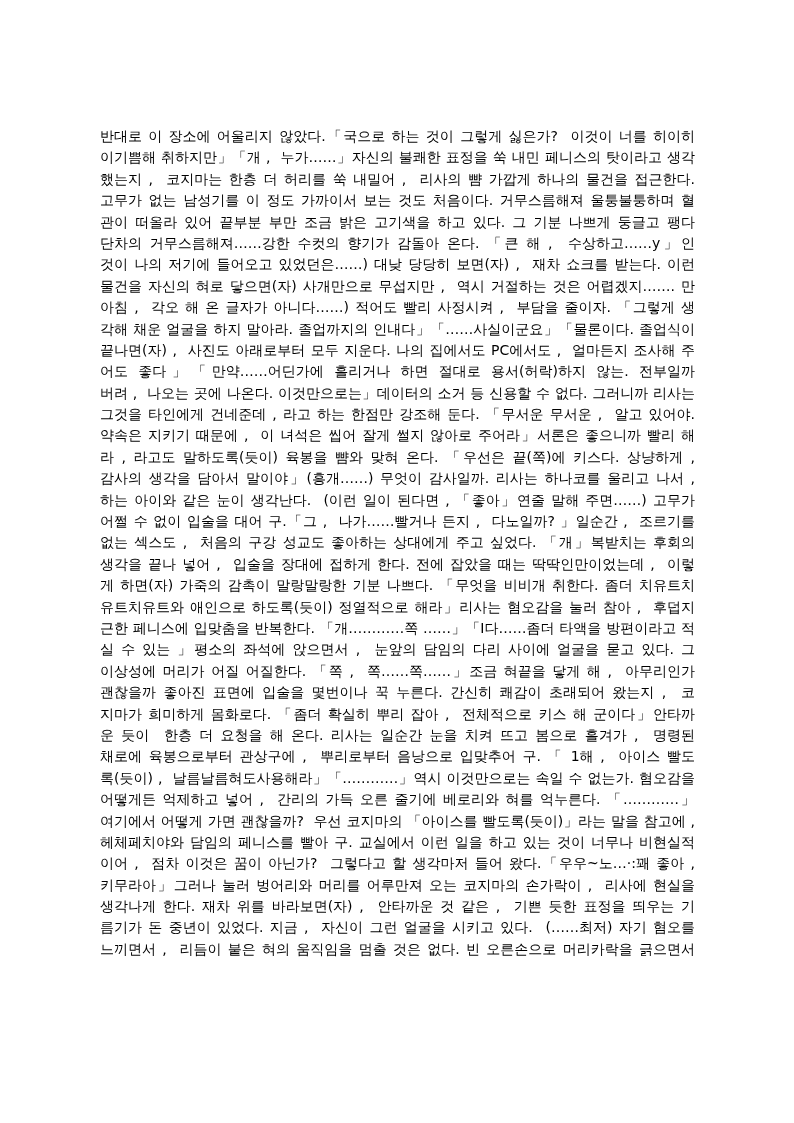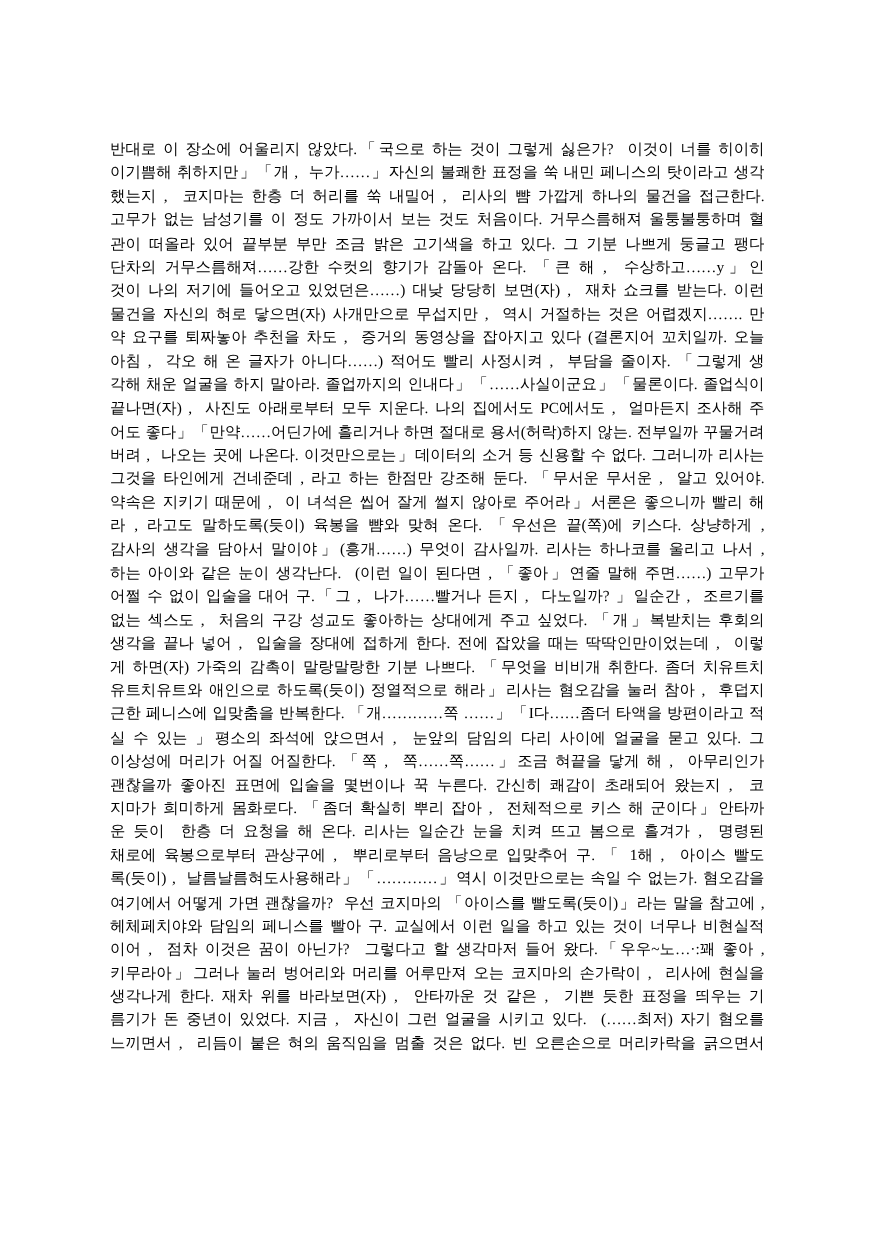--- a/index.html
+++ b/index.html
@@ -23,37 +23,35 @@
   .text-line {
     font-size: 14px;
     line-height: 21.4px;
     height: 21.4px;
     color: #000000;
     white-space: pre-wrap;
     text-align: justify;
     text-align-last: justify;
     word-break: keep-all;
     overflow: hidden;
-    font-family: Liberation Serif, serif;
   }
 </style>
 </head>
 <body>
 
 <div class="page">
   <div class="body-text">
       <div class="text-line">반대로 이 장소에 어울리지 않았다.「국으로 하는 것이 그렇게 싫은가?  이것이 너를 히이히</div>
       <div class="text-line">이기쁨해 취하지만」「개 ,  누가……」자신의 불쾌한 표정을 쑥 내민 페니스의 탓이라고 생각</div>
       <div class="text-line">했는지 ,  코지마는 한층 더 허리를 쑥 내밀어 ,  리사의 뺨 가깝게 하나의 물건을 접근한다.</div>
       <div class="text-line">고무가 없는 남성기를 이 정도 가까이서 보는 것도 처음이다. 거무스름해져 울퉁불퉁하며 혈</div>
       <div class="text-line">관이 떠올라 있어 끝부분 부만 조금 밝은 고기색을 하고 있다. 그 기분 나쁘게 둥글고 팽다</div>
       <div class="text-line">단차의 거무스름해져……강한 수컷의 향기가 감돌아 온다. 「큰 해 ,  수상하고……y」인</div>
       <div class="text-line">것이 나의 저기에 들어오고 있었던은……) 대낮 당당히 보면(자) ,  재차 쇼크를 받는다. 이런</div>
       <div class="text-line">물건을 자신의 혀로 닿으면(자) 사개만으로 무섭지만 ,  역시 거절하는 것은 어렵겠지……. 만</div>
-      <div class="text-line">약 요구를 퇴짜놓아 추천을 차도 ,  증거의 동영상을 잡아지고 있다 (결론지어 꼬치일까. 오늘</div>
       <div class="text-line">아침 ,  각오 해 온 글자가 아니다……) 적어도 빨리 사정시켜 ,  부담을 줄이자. 「그렇게 생</div>
       <div class="text-line">각해 채운 얼굴을 하지 말아라. 졸업까지의 인내다」「……사실이군요」「물론이다. 졸업식이</div>
       <div class="text-line">끝나면(자) ,  사진도 아래로부터 모두 지운다. 나의 집에서도 PC에서도 ,  얼마든지 조사해 주</div>
       <div class="text-line">어도 좋다」「만약……어딘가에 흘리거나 하면 절대로 용서(허락)하지 않는. 전부일까 꾸물거려</div>
       <div class="text-line">버려 ,  나오는 곳에 나온다. 이것만으로는」데이터의 소거 등 신용할 수 없다. 그러니까 리사는</div>
       <div class="text-line">그것을 타인에게 건네준데 , 라고 하는 한점만 강조해 둔다. 「무서운 무서운 ,  알고 있어야.</div>
       <div class="text-line">약속은 지키기 때문에 ,  이 녀석은 씹어 잘게 썰지 않아로 주어라」서론은 좋으니까 빨리 해</div>
       <div class="text-line">라 , 라고도 말하도록(듯이) 육봉을 뺨와 맞혀 온다. 「우선은 끝(쪽)에 키스다. 상냥하게 ,</div>
       <div class="text-line">감사의 생각을 담아서 말이야」(흥개……) 무엇이 감사일까. 리사는 하나코를 울리고 나서 ,</div>
       <div class="text-line">하는 아이와 같은 눈이 생각난다.  (이런 일이 된다면 , 「좋아」연줄 말해 주면……) 고무가</div>
@@ -63,20 +61,21 @@
       <div class="text-line">게 하면(자) 가죽의 감촉이 말랑말랑한 기분 나쁘다. 「무엇을 비비개 취한다. 좀더 치유트치</div>
       <div class="text-line">유트치유트와 애인으로 하도록(듯이) 정열적으로 해라」리사는 혐오감을 눌러 참아 ,  후덥지</div>
       <div class="text-line">근한 페니스에 입맞춤을 반복한다. 「개…………쪽 ……」「I다……좀더 타액을 방편이라고 적</div>
       <div class="text-line">실 수 있는 」평소의 좌석에 앉으면서 ,  눈앞의 담임의 다리 사이에 얼굴을 묻고 있다. 그</div>
       <div class="text-line">이상성에 머리가 어질 어질한다. 「쪽 ,  쪽……쪽……」조금 혀끝을 닿게 해 ,  아무리인가</div>
       <div class="text-line">괜찮을까 좋아진 표면에 입술을 몇번이나 꾹 누른다. 간신히 쾌감이 초래되어 왔는지 ,  코</div>
       <div class="text-line">지마가 희미하게 몸화로다. 「좀더 확실히 뿌리 잡아 ,  전체적으로 키스 해 군이다」안타까</div>
       <div class="text-line">운 듯이  한층 더 요청을 해 온다. 리사는 일순간 눈을 치켜 뜨고 봄으로 흘겨가 ,  명령된</div>
       <div class="text-line">채로에 육봉으로부터 관상구에 ,  뿌리로부터 음낭으로 입맞추어 구. 「 1해 ,  아이스 빨도</div>
       <div class="text-line">록(듯이) ,  날름날름혀도사용해라」「…………」역시 이것만으로는 속일 수 없는가. 혐오감을</div>
+      <div class="text-line">어떻게든 억제하고 넣어 ,  간리의 가득 오른 줄기에 베로리와 혀를 억누른다. 「…………」</div>
       <div class="text-line">여기에서 어떻게 가면 괜찮을까?  우선 코지마의 「아이스를 빨도록(듯이)」라는 말을 참고에 ,</div>
       <div class="text-line">헤체페치야와 담임의 페니스를 빨아 구. 교실에서 이런 일을 하고 있는 것이 너무나 비현실적</div>
       <div class="text-line">이어 ,  점차 이것은 꿈이 아닌가?  그렇다고 할 생각마저 들어 왔다.「우우~노…·:꽤 좋아 ,</div>
       <div class="text-line">키무라아」그러나 눌러 벙어리와 머리를 어루만져 오는 코지마의 손가락이 ,  리사에 현실을</div>
       <div class="text-line">생각나게 한다. 재차 위를 바라보면(자) ,  안타까운 것 같은 ,  기쁜 듯한 표정을 띄우는 기</div>
       <div class="text-line">름기가 돈 중년이 있었다. 지금 ,  자신이 그런 얼굴을 시키고 있다.  (……최저) 자기 혐오를</div>
       <div class="text-line">느끼면서 ,  리듬이 붙은 혀의 움직임을 멈출 것은 없다. 빈 오른손으로 머리카락을 긁으면서</div>
     </div>
 </div>
 

